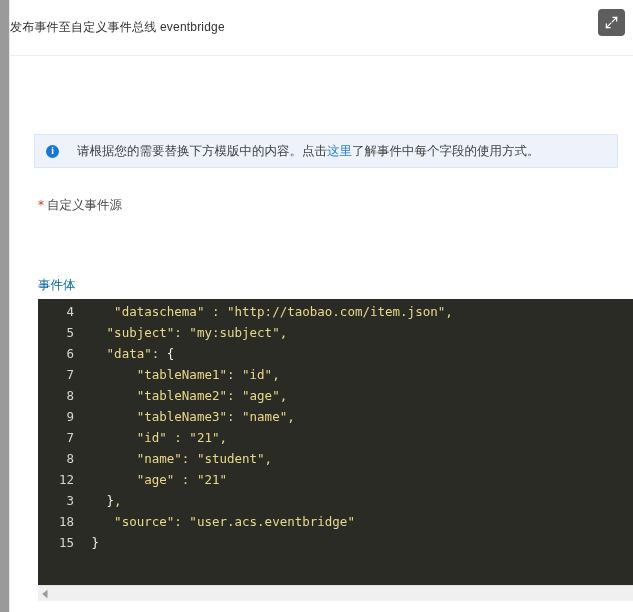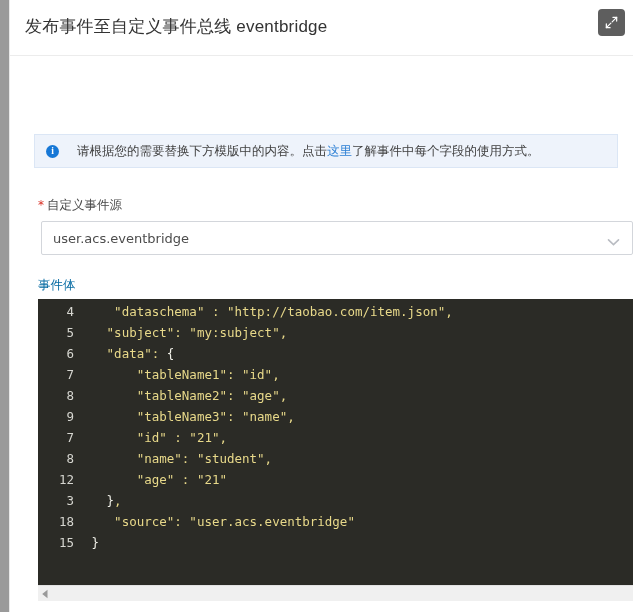--- a/index.html
+++ b/index.html
@@ -35,21 +35,21 @@
     display: flex; flex-direction: column;
   }
 
   
   #modal-header {
     position: relative; height: 56px; flex: 0 0 56px;
     border-bottom: 1px solid #ececec;
     display: flex; align-items: center;
   }
   #modal-title {
-    font-size: 17px; color: #333333; padding-left: 15px;
+    font-size: 12px; color: #333333; 
     letter-spacing: 0.2px; line-height: 1.2;
   }
   #expand-btn {
     position: absolute; right: 8px; top: 9px;
     width: 27px; height: 27px; border-radius: 4px;
     background: #5e5e5e; display: flex; align-items: center; justify-content: center;
     cursor: pointer;
   }
 
   
@@ -156,28 +156,20 @@
 
   <div id="modal-body">
 
     <div id="info-alert">
       <div class="info-ico">i</div>
       <div id="info-text"><span>请根据您的需要替换下方模版中的内容。点击</span><span class="inline-link">这里</span><span>了解事件中每个字段的使用方式。</span></div>
     </div>
 
     <div id="source-label"><span class="req-star">*</span><span>自定义事件源</span></div>
 
-    <div id="source-select">
-      <div id="source-value">user.acs.eventbridge</div>
-      <span id="chevron">
-        <svg width="13" height="9" viewBox="0 0 13 9" aria-hidden="true">
-          <path d="M1.5 1.8 L6.5 6.6 L11.5 1.8" fill="none" stroke="#b9bcc2" stroke-width="1.6" stroke-linecap="round"></path>
-        </svg>
-      </span>
-    </div>
 
     <div id="body-label">事件体</div>
 
     <div id="editor">
       <div id="editor-inner">
           <div class="code-line"><span class="ln">4</span><span class="code-text"><span>    "dataschema" : "http://taobao.com/item.json",</span></span></div>
           <div class="code-line"><span class="ln">5</span><span class="code-text"><span>   "subject": "my:subject",</span></span></div>
           <div class="code-line"><span class="ln">6</span><span class="code-text"><span>   "data": </span><span class="pnc">{</span><span></span></span></div>
           <div class="code-line"><span class="ln">7</span><span class="code-text"><span>       "tableName1": "id",</span></span></div>
           <div class="code-line"><span class="ln">8</span><span class="code-text"><span>       "tableName2": "age",</span></span></div>

